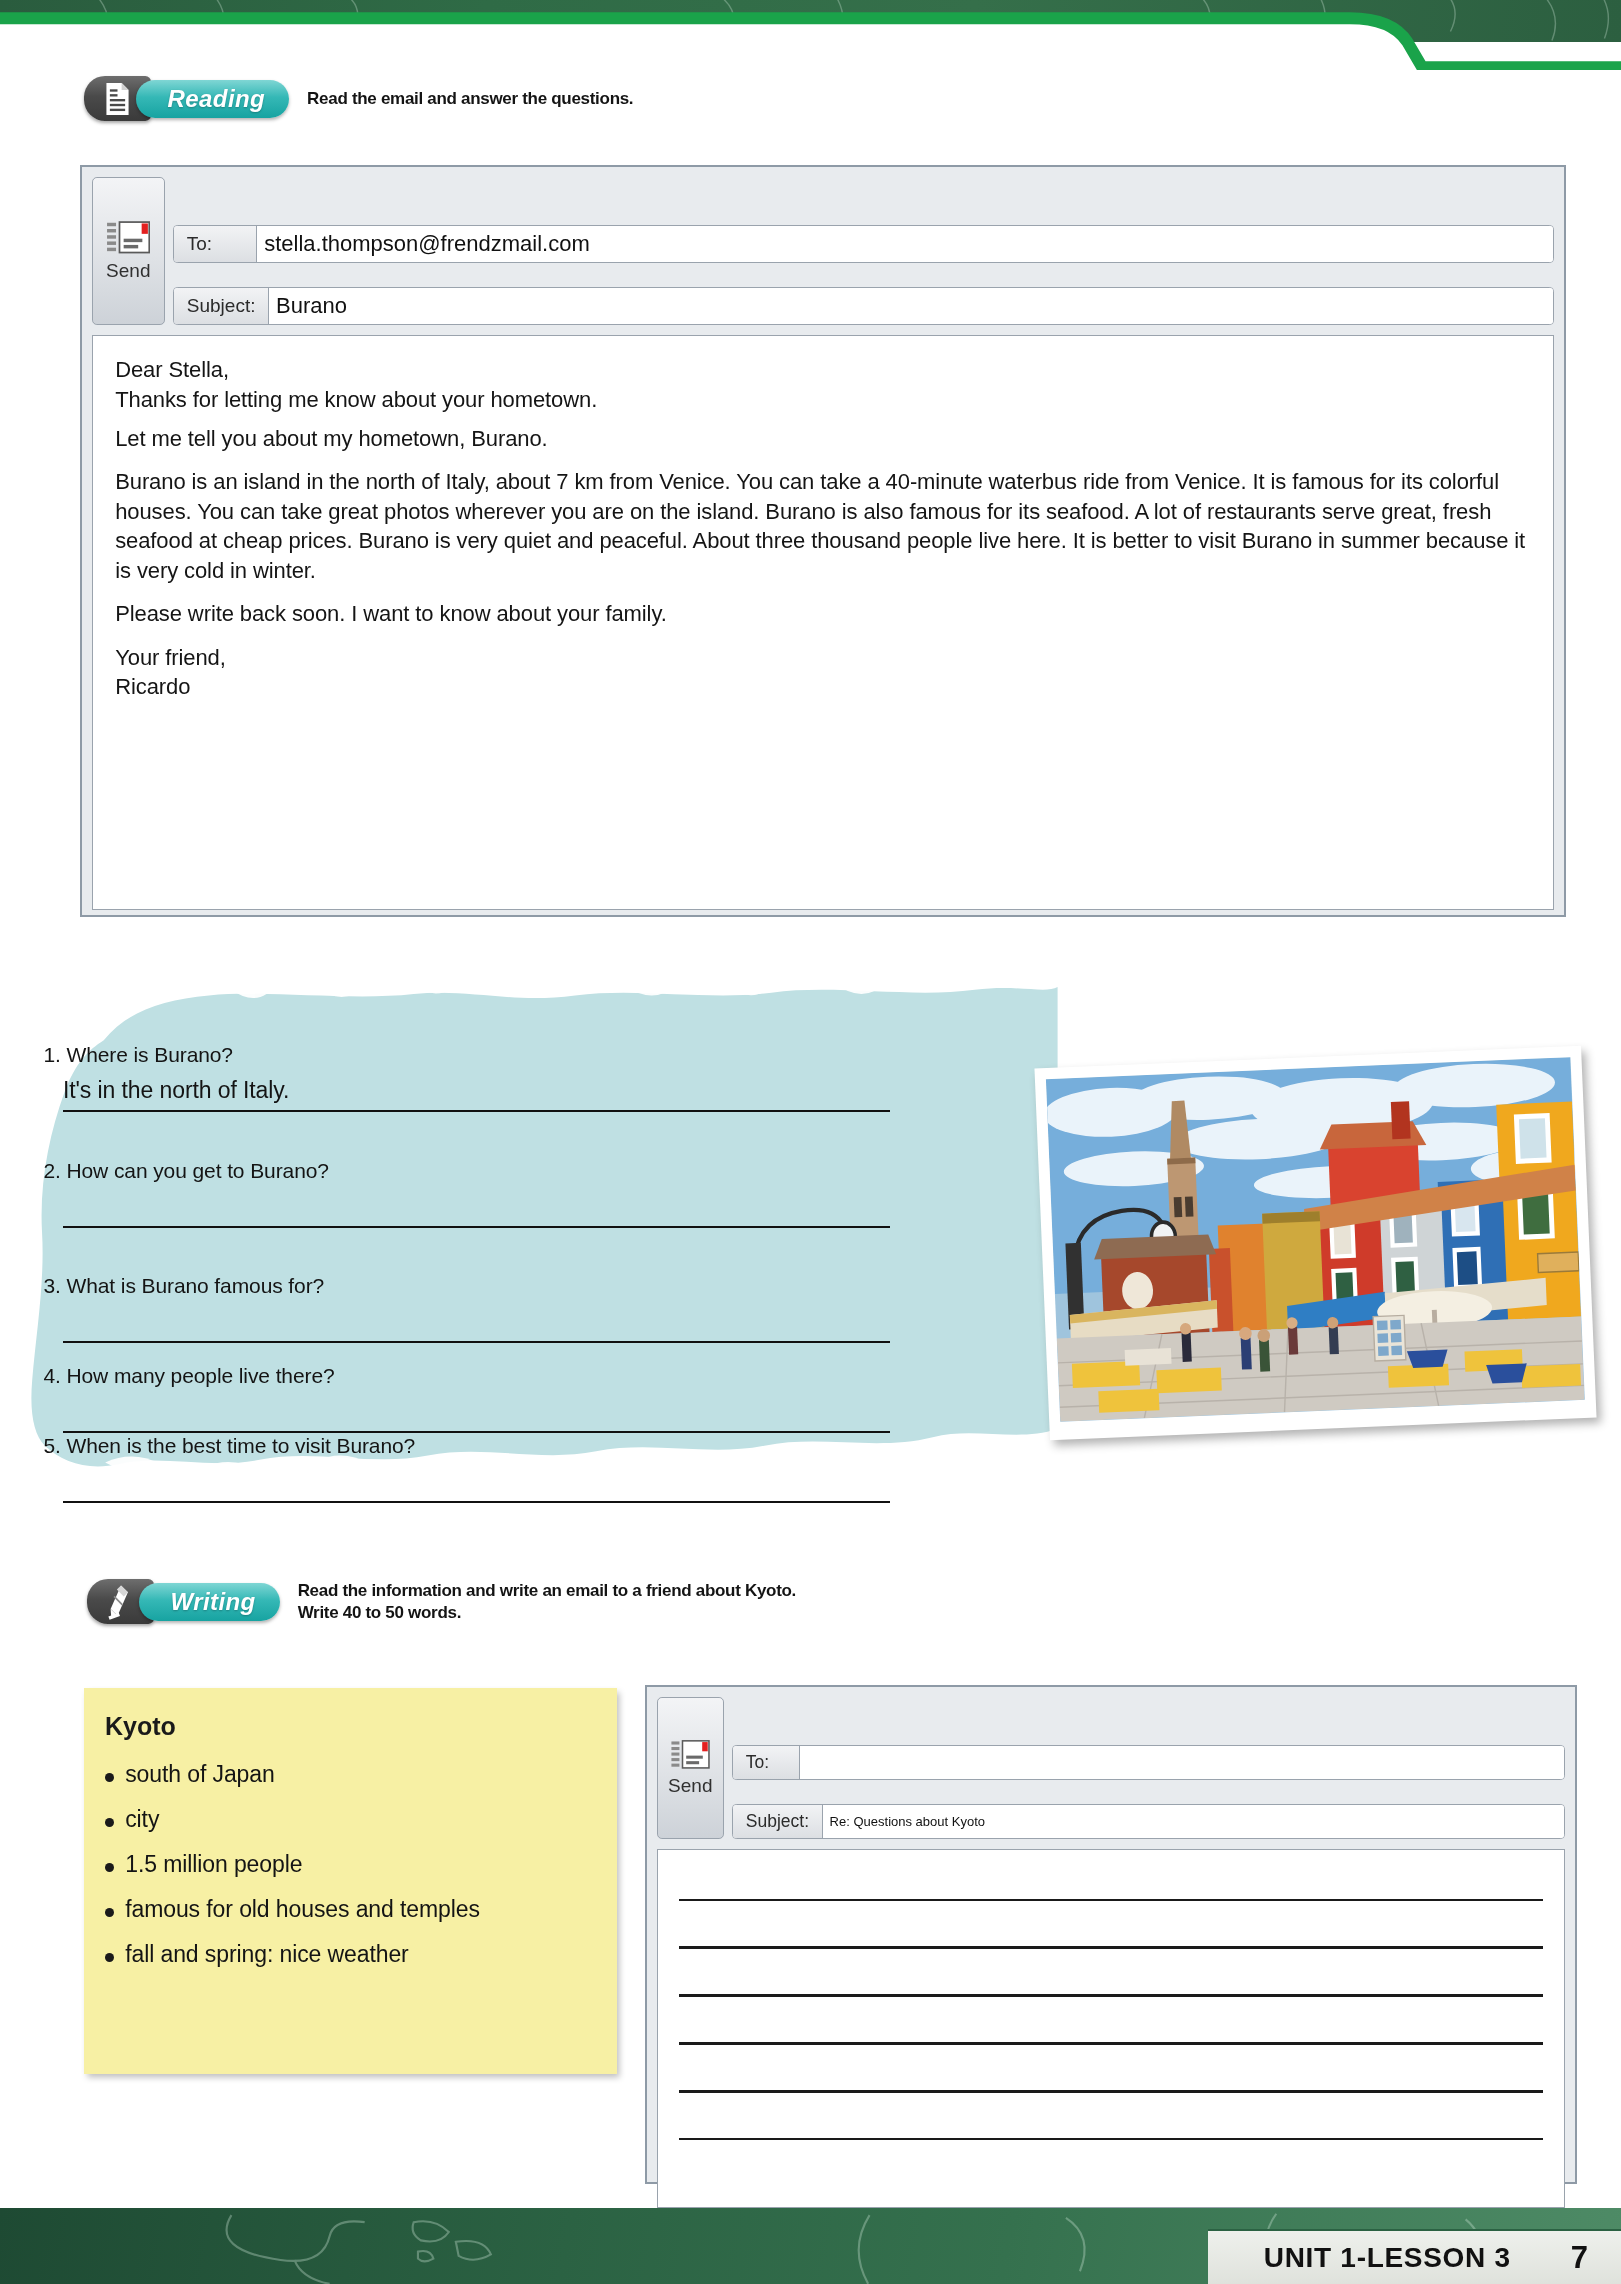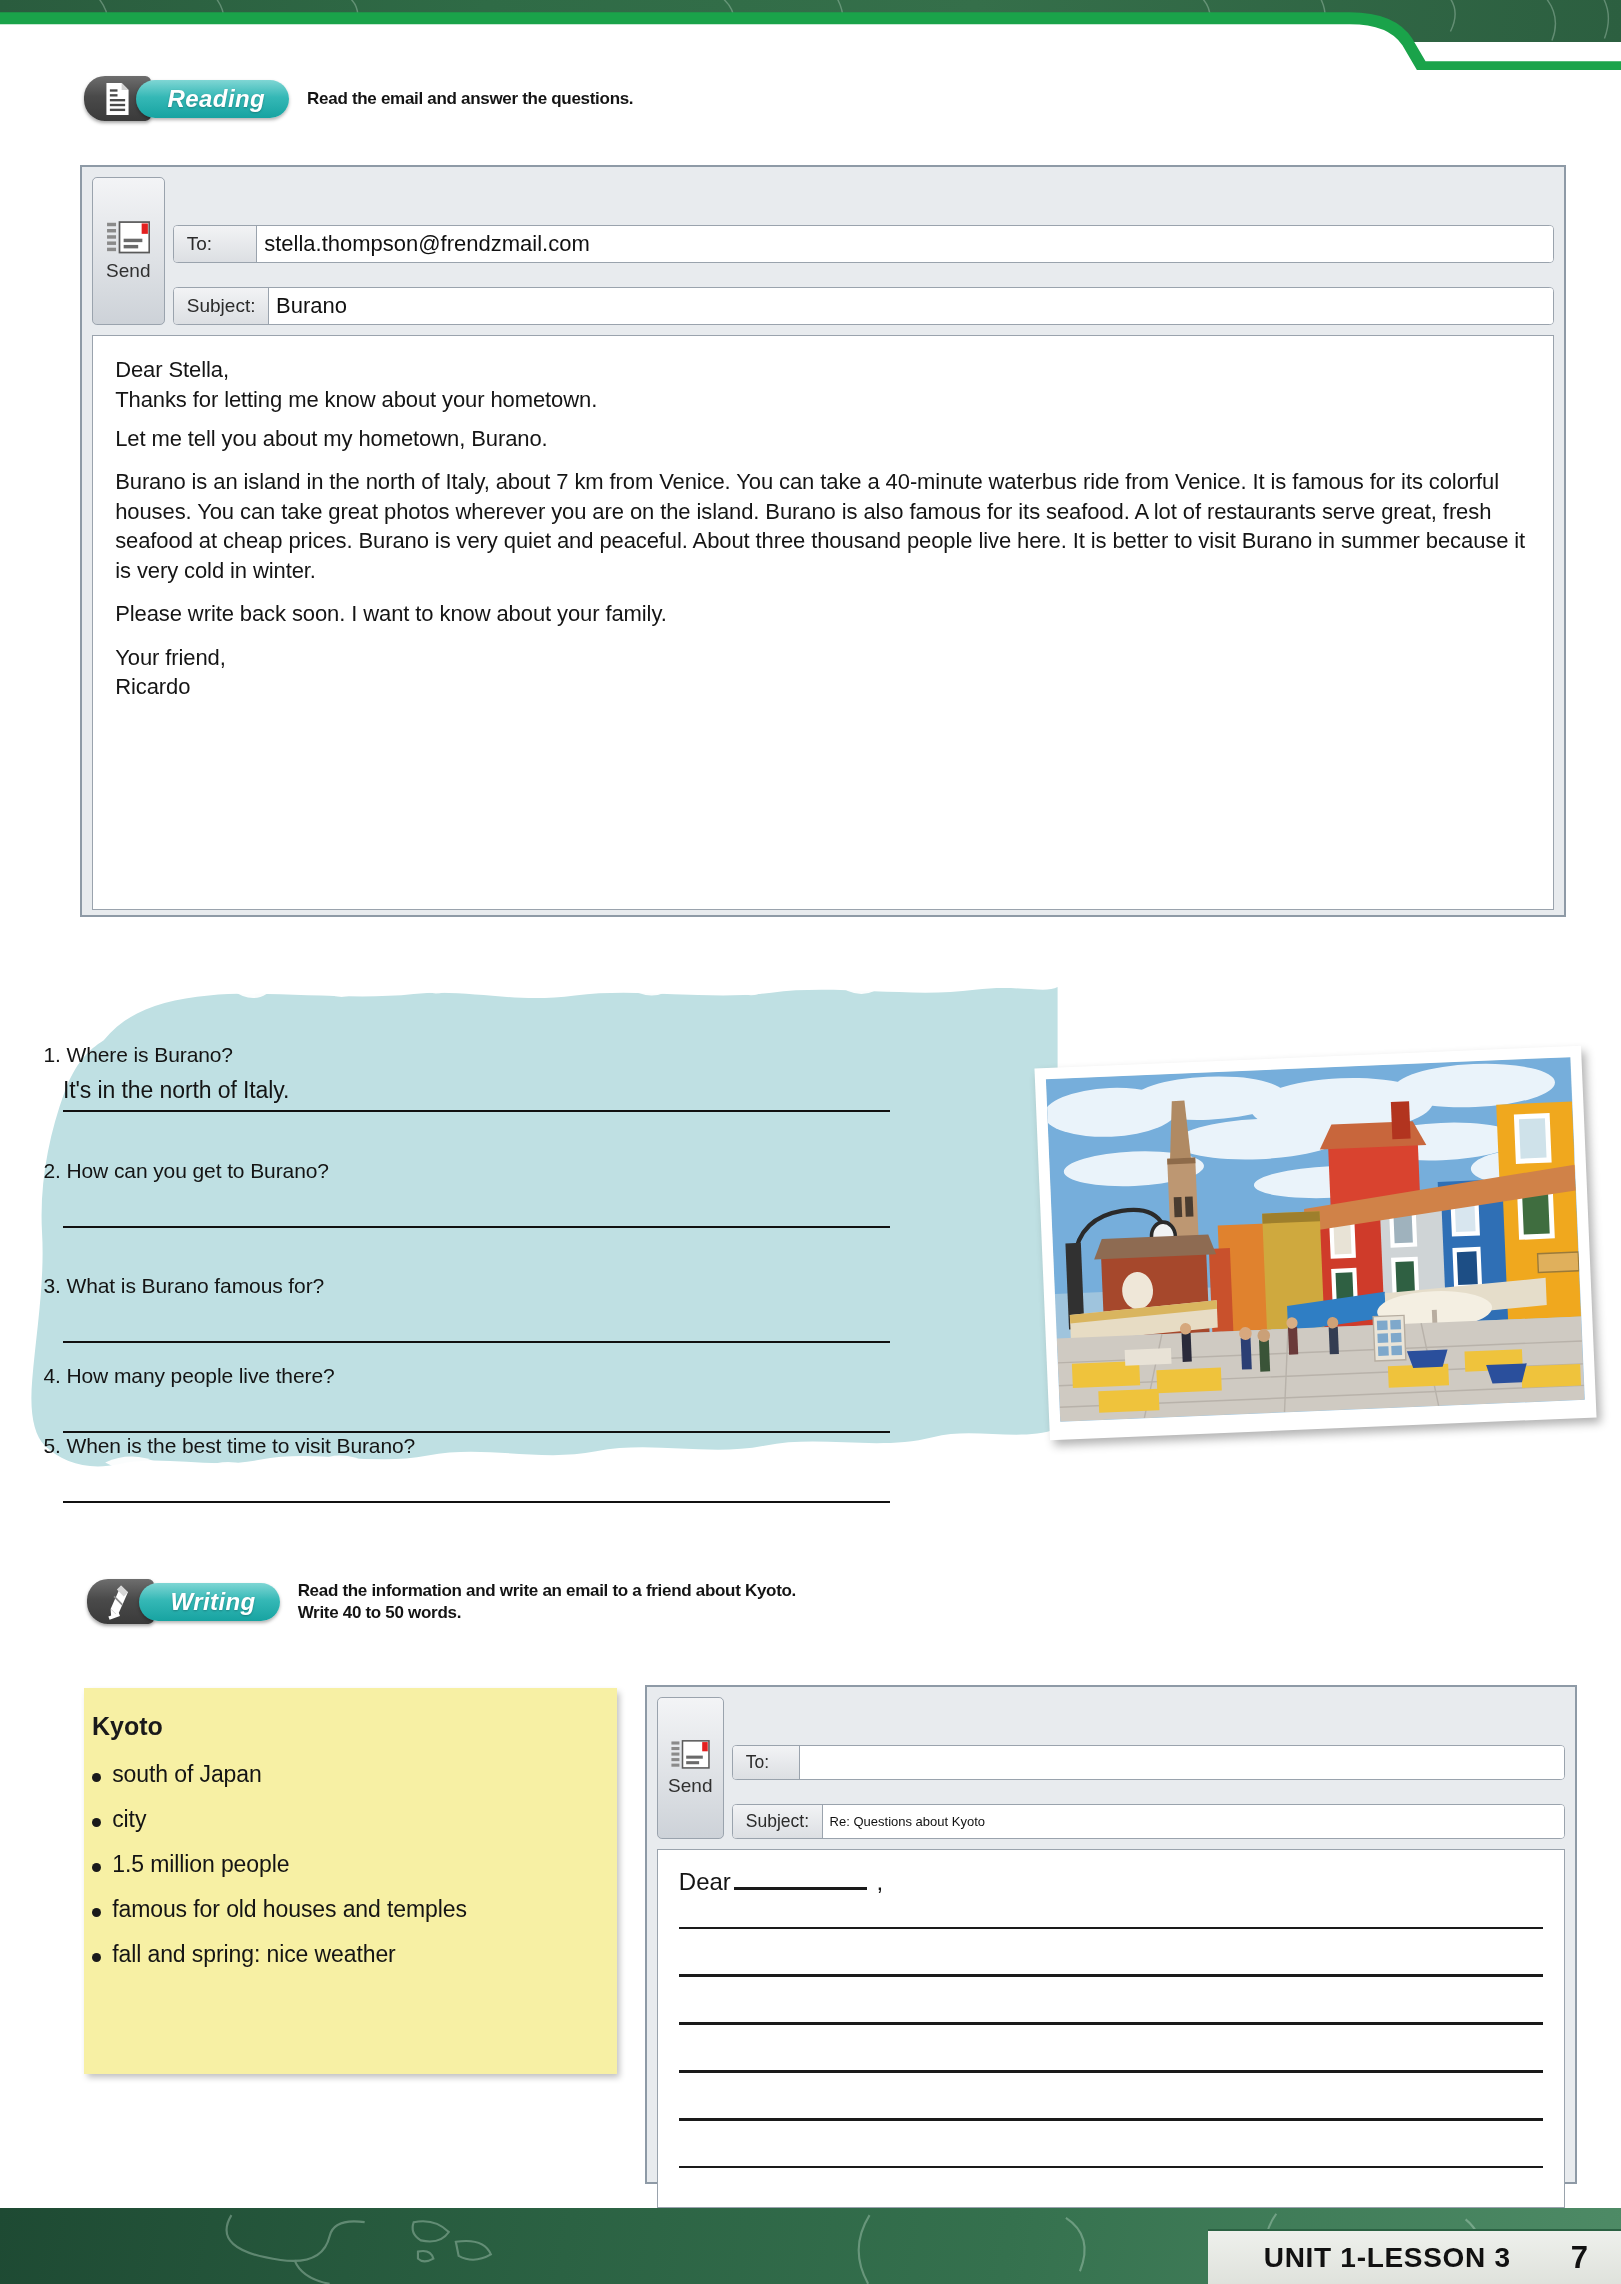--- a/index.html
+++ b/index.html
@@ -118,21 +118,21 @@
   }
   .photo-inner {
     width:100%; height:100%; overflow:hidden; position:relative;
     background:#9fc4dd;
   }
 
   
   .kyoto-note {
     position:absolute; background:#f7f0a4;
     box-shadow:2.8px 3.5px 6.3px rgba(0,0,0,.25);
-    padding:24px 8px;
+    padding:24px 21px;
   }
   .kyoto-title {
     font-size:25px; font-weight:bold; color:#1a1a1a;
     margin-bottom:19.6px;
   }
   .kyoto-item {
     display:flex; align-items:flex-start; gap:11.2px;
     font-size:23px; color:#141414; margin-bottom:18px;
     letter-spacing:-0.1px;
   }
@@ -545,25 +545,20 @@
         <div class="field-value" style="font-size:20.3px;"></div>
       </div>
       <div class="field-row" style="height:35px;">
         <div class="field-label" style="min-width:67px; font-size:17.5px;">Subject:</div>
         <div class="field-value" style="font-size:13px;">Re: Questions about Kyoto</div>
       </div>
     </div>
   </div>
 
   <div class="email-body" style="height:359px; padding:18px 21px;">
-    <div class="dear-row">
-      <span class="dear-word">Dear</span>
-      <span class="dear-blank"></span>
-      <span class="dear-comma">,</span>
-    </div>
     <div style="margin-top:31px;">
       <div class="writeline"></div>
       <div class="writeline" style="margin-top:45px;"></div>
       <div class="writeline" style="margin-top:45px;"></div>
       <div class="writeline" style="margin-top:45px;"></div>
       <div class="writeline" style="margin-top:45px;"></div>
       <div class="writeline" style="margin-top:45px;"></div>
     </div>
   </div>
 </div>

